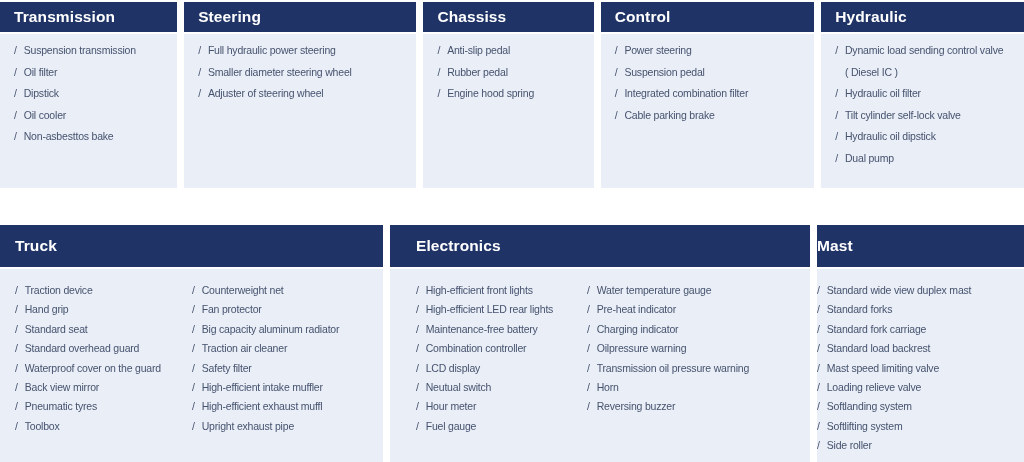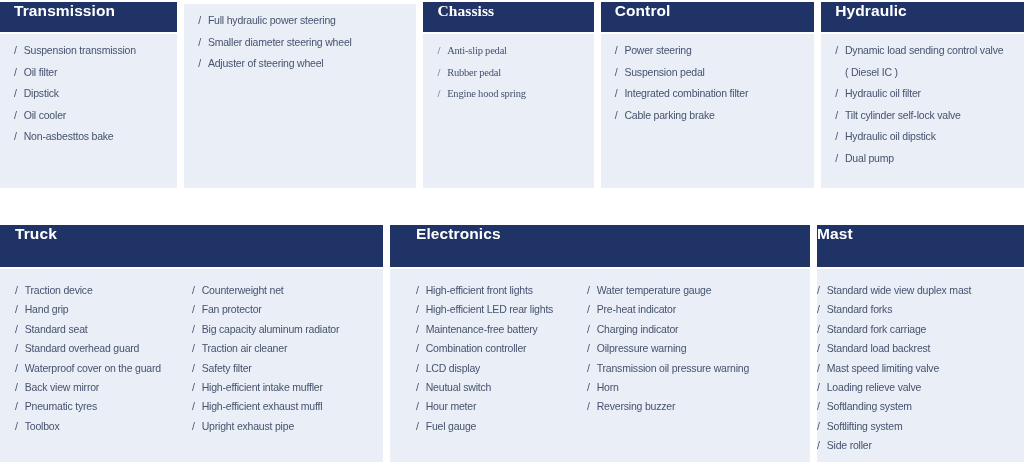--- a/index.html
+++ b/index.html
@@ -10,21 +10,21 @@
     font-family:"Liberation Sans","DejaVu Sans",sans-serif;
   }
   .board{position:relative;width:1024px;height:462px;}
   .row{display:flex;gap:7px;}
   .row1{margin-top:2px;}
   .row2{margin-top:37px;}
   .panel{display:flex;flex-direction:column;}
   .panel-header{
     background:#1f3366;
     color:#ffffff;
-    display:flex;align-items:flex-start;
+    display:flex;align-items:center;
     flex:0 0 auto;
   }
   .row1 .panel-header{height:30px;}
   .row2 .panel-header{height:42px;}
   .panel-title{
     margin:0;
     font-size:15.5px;
     font-weight:600;
     letter-spacing:.1px;
     white-space:nowrap;
@@ -48,21 +48,21 @@
     font-size:10.5px;
     letter-spacing:-0.2px;
   }
   .row1 li.feature-item{line-height:21.5px;}
   .row2 li.feature-item{line-height:19.4px;}
   .slash{flex:0 0 auto;}
   .txt{white-space:pre;}
   
   .p-transmission{width:180px;}
   .p-steering{width:236px;}
-  .p-chassiss{width:173px;font-family:Liberation Serif, serif;}
+  .p-chassiss{width:173px;}
   .p-control{width:217px;}
   .p-hydraulic{width:206px;}
   .p-truck{width:383px;}
   .p-electronics{width:420px;}
   .p-mast{width:207px;}
   .p-transmission .panel-header,.p-transmission .panel-body,
   .p-steering .panel-header,.p-steering .panel-body,
   .p-chassiss .panel-header,.p-chassiss .panel-body,
   .p-control .panel-header,.p-control .panel-body,
   .p-hydraulic .panel-header,.p-hydraulic .panel-body{padding-left:14px;}
@@ -104,20 +104,23 @@
             </li>
             <li class="feature-item">
               <span class="slash">/</span>
               <span class="txt">Non-asbesttos bake</span>
             </li>
           </ul>
       </div>
     </article>
 
     <article class="panel p-steering">
+      <header class="panel-header">
+        <h2 class="panel-title">Steering</h2>
+      </header>
       <div class="panel-body">
         <ul class="feature-list">
             <li class="feature-item">
               <span class="slash">/</span>
               <span class="txt">Full hydraulic power steering</span>
             </li>
             <li class="feature-item">
               <span class="slash">/</span>
               <span class="txt">Smaller diameter steering wheel</span>
             </li>

